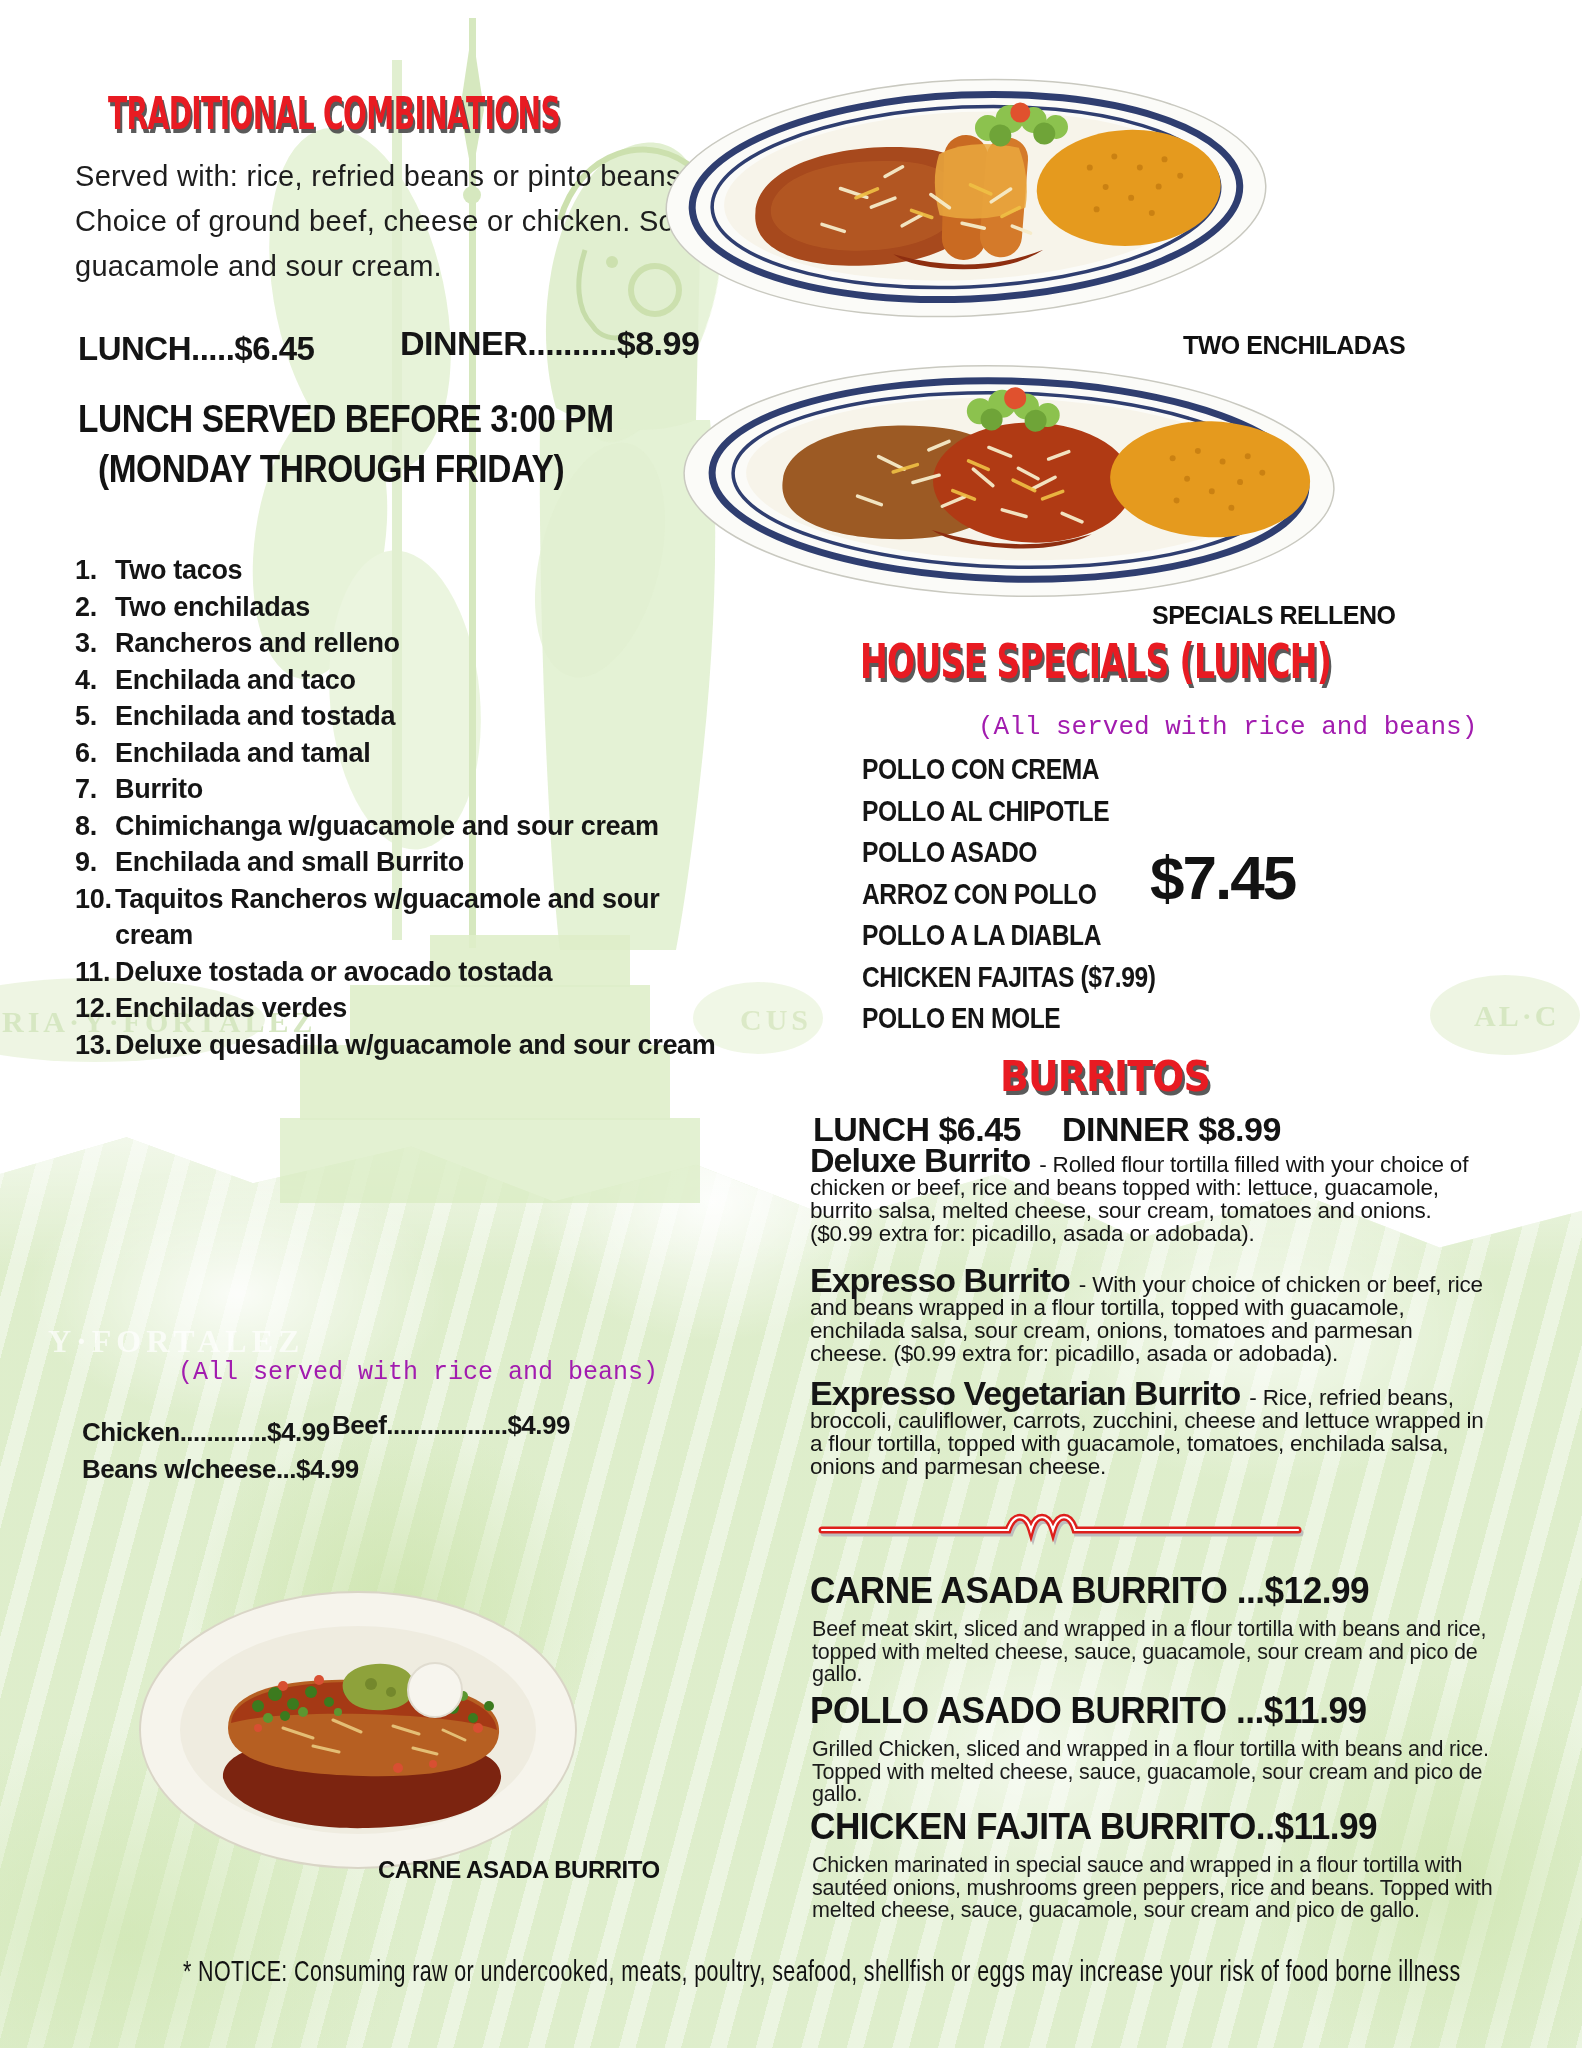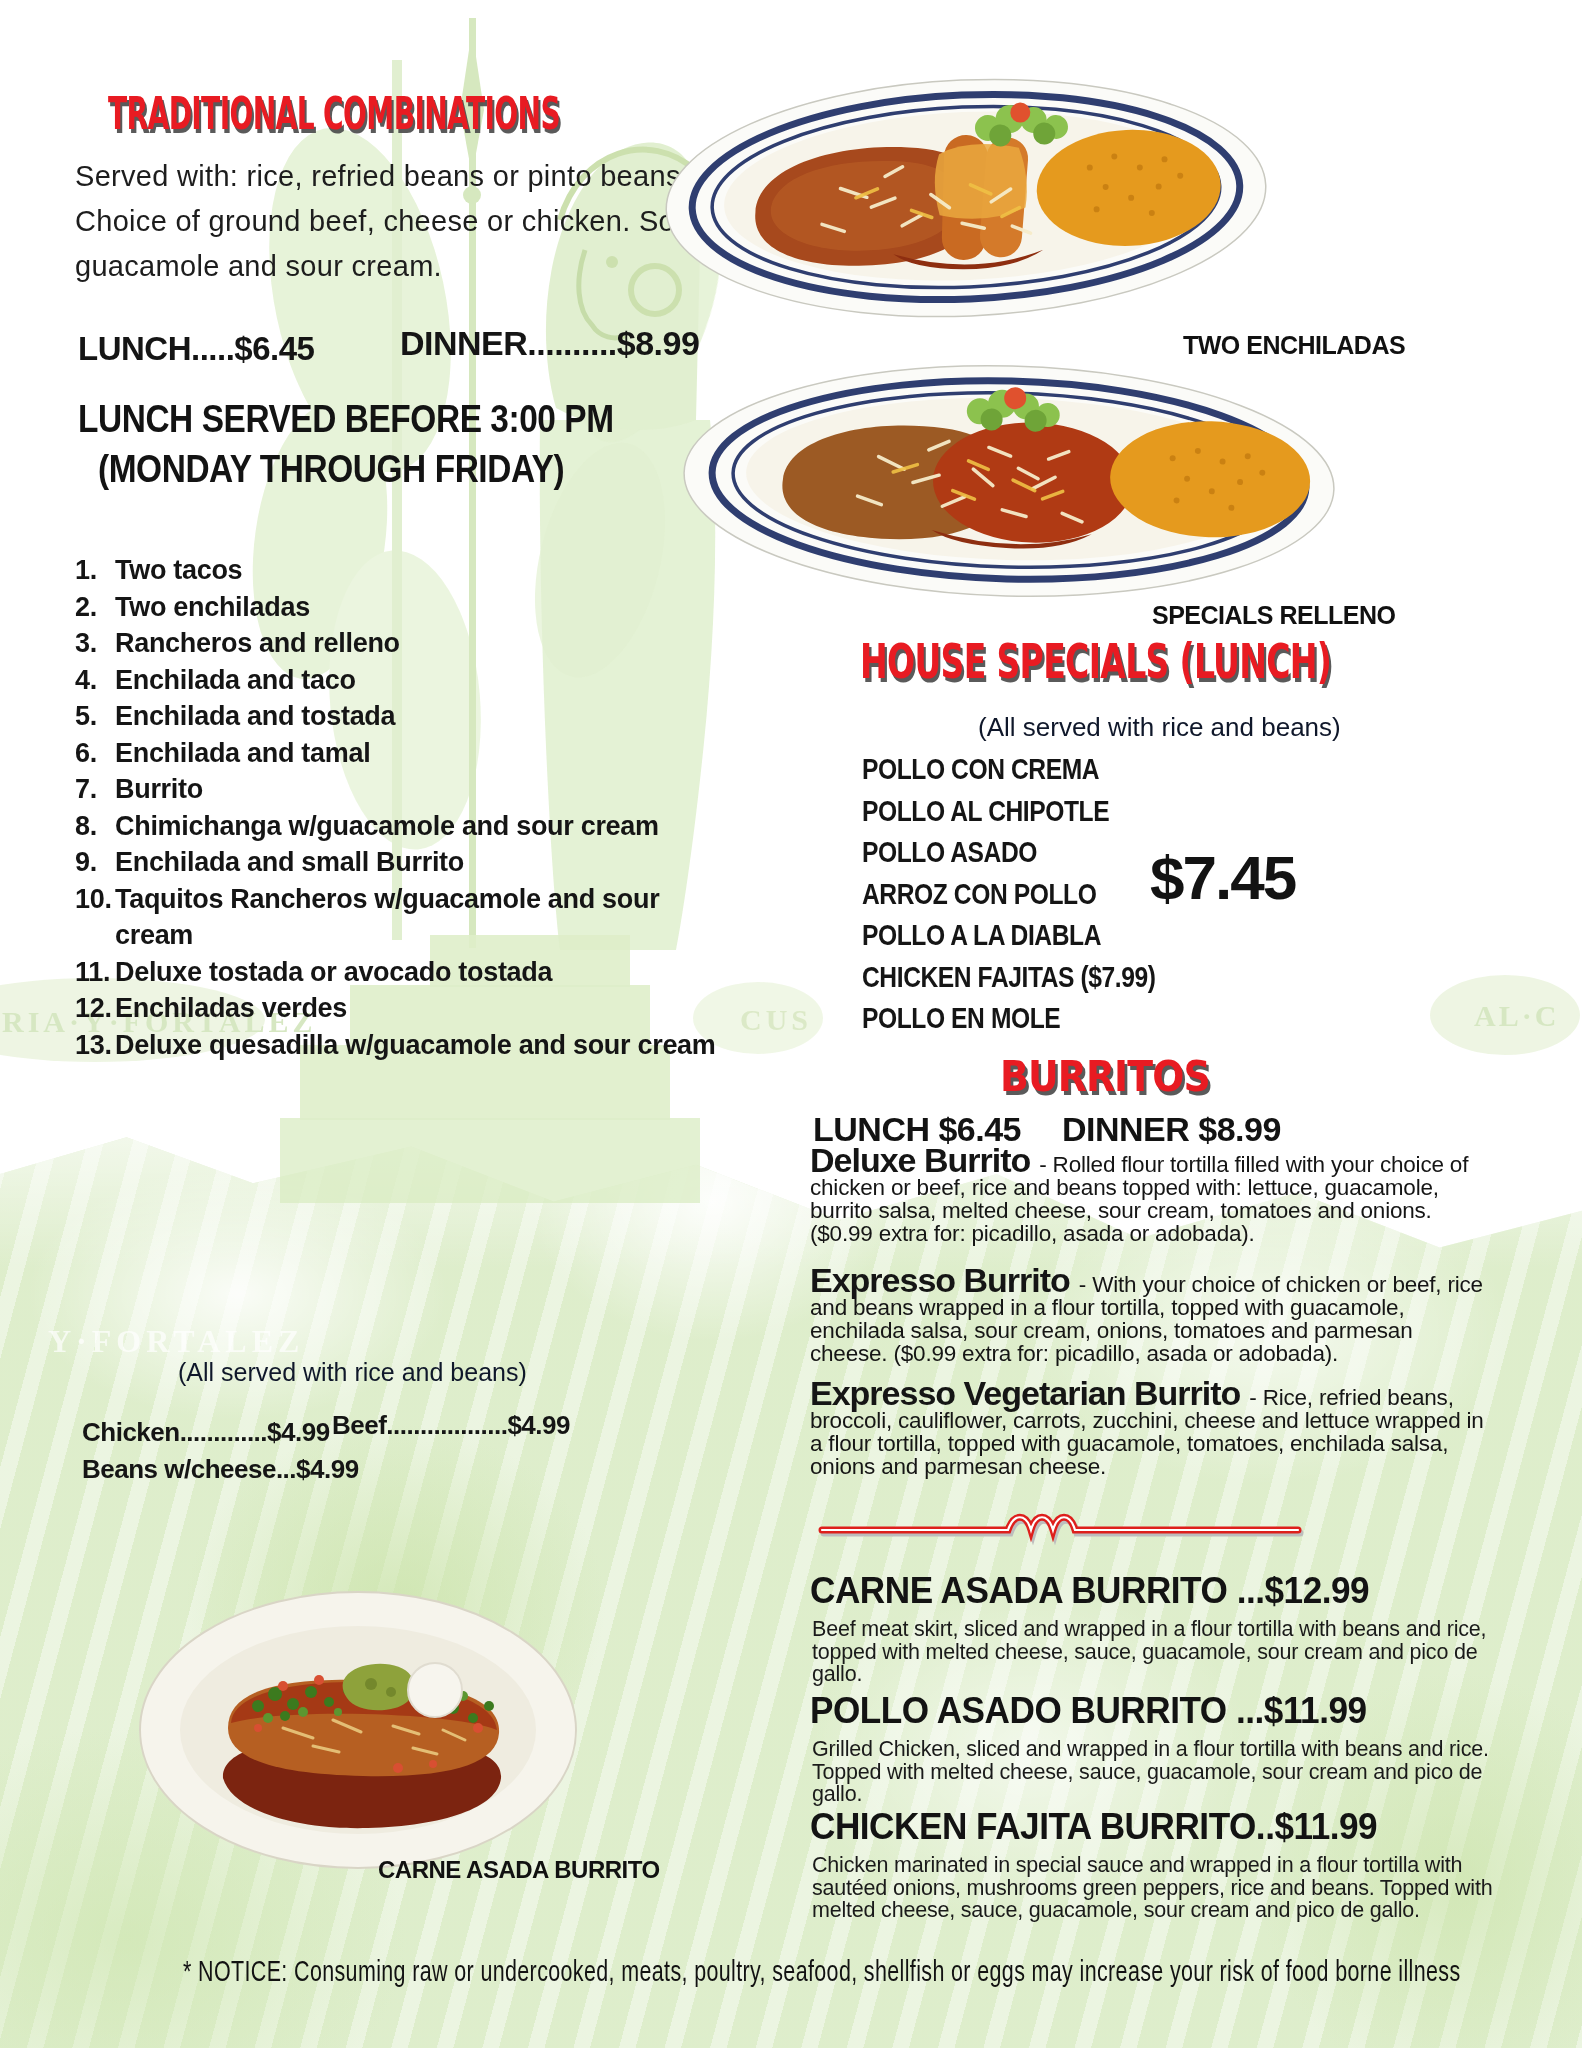--- a/index.html
+++ b/index.html
@@ -36,21 +36,21 @@
   .trad-row .itx{white-space:pre-line;}
   .hs-item{font-weight:bold;font-size:30px;line-height:41.5px;letter-spacing:-0.5px;white-space:nowrap;
            transform:scaleX(.82);transform-origin:left top;}
   .caption{font-weight:bold;font-size:25px;letter-spacing:-0.5px;white-space:nowrap;color:#111;}
   .entry{position:absolute;width:675px;line-height:21px;margin:0;}
   .entry-name{font-size:34px;font-weight:bold;letter-spacing:-1px;margin-right:9px;}
   .entry-desc{font-size:22.5px;letter-spacing:-0.2px;}
   .feat-name{font-size:37px;}
   .feat-desc{position:absolute;width:700px;font-size:21.5px;line-height:22.5px;letter-spacing:-0.2px;margin:0;color:#1a1a1a;}
   .carta-price{font-weight:bold;font-size:26px;letter-spacing:-0.5px;white-space:nowrap;}
-  .subtitle{font-size:25px;color:#0f172a;white-space:nowrap;}
+  .subtitle{font-size:25px;color:#a21caf;white-space:nowrap;font-family:Liberation Mono, monospace;}
   #notice{font-size:29px;color:#121212;white-space:nowrap;transform:scaleX(.74);transform-origin:left top;
           font-family:"Liberation Sans",sans-serif;letter-spacing:.5px;}
 </style>
 </head>
 <body>
 
 <div id="page">
 
   <div id="green-bg"></div>
 

